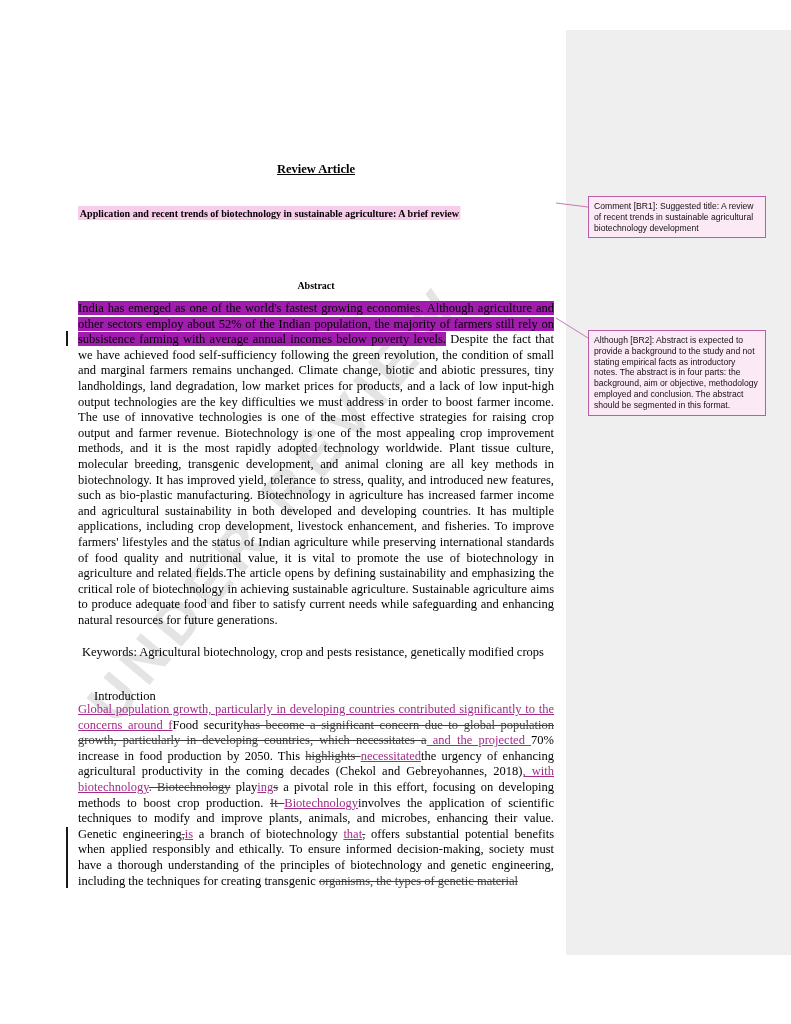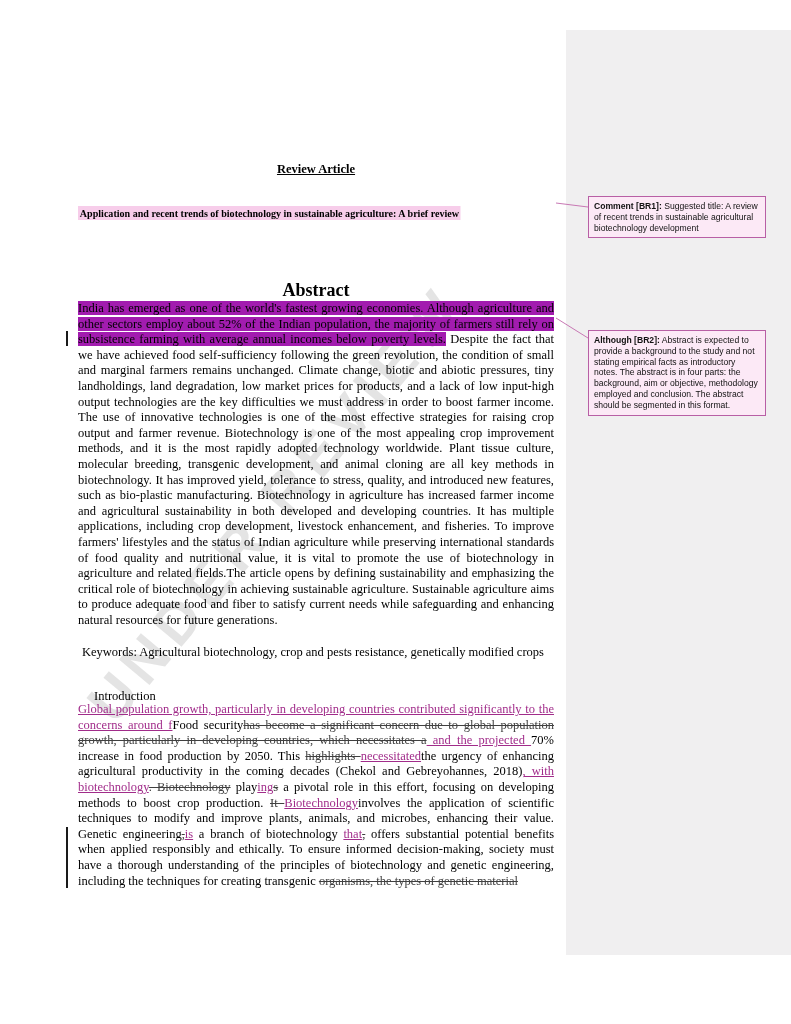--- a/index.html
+++ b/index.html
@@ -27,21 +27,21 @@
   .paper-title{
     position:absolute;top:195px;left:0;width:100%;white-space:nowrap;
     font-size:11px;font-weight:bold;
   }
   .paper-title .inner{
     display:inline-block;transform:scaleX(0.915);transform-origin:left center;
     background:#f7cdea;padding:1px 2px;
   }
   .abstract-heading{
     position:absolute;top:280px;left:0;width:100%;text-align:center;
-    font-size:18px;font-weight:bold;margin:0;
+    font-size:10px;font-weight:bold;margin:0;
   }
   .para{
     position:absolute;left:0;width:100%;margin:0;
     font-size:12.5px;line-height:15.6px;text-align:justify;
   }
   .abstract-para{top:301px;}
   .hl{background:#a21caf;}
   .keywords{position:absolute;top:641px;left:0;width:100%;margin:4px;font-size:12.5px;}
   .intro-heading{
     position:absolute;top:673px;left:0;margin:16px;font-size:12.5px;font-weight:normal;
@@ -49,21 +49,21 @@
   .intro-para{top:702px;}
   .ins{color:#a12c8a;text-decoration:underline;}
   .del{color:#404040;text-decoration:line-through;}
   .comment-box{
     position:absolute;left:588px;width:178px;
     background:#fce9f6;border:1px solid #b85fa5;
     font-family:"Liberation Sans","DejaVu Sans",sans-serif;
     font-size:8.6px;line-height:10.8px;color:#111;
     padding:4px 5px;box-sizing:border-box;text-align:left;
   }
-  .comment-box .lbl{font-weight:bold;}
+  .comment-box .lbl{font-weight:normal;}
   .connectors{position:absolute;left:0;top:0;width:791px;height:1024px;pointer-events:none;}
   .change-bar{position:absolute;width:2px;background:#1a1a1a;}
   .bar-abstract{left:66px;top:331px;height:15px;}
   .bar-intro{left:66px;top:827px;height:61px;}
 </style>
 </head>
 <body>
 
 <div class="canvas">
 

